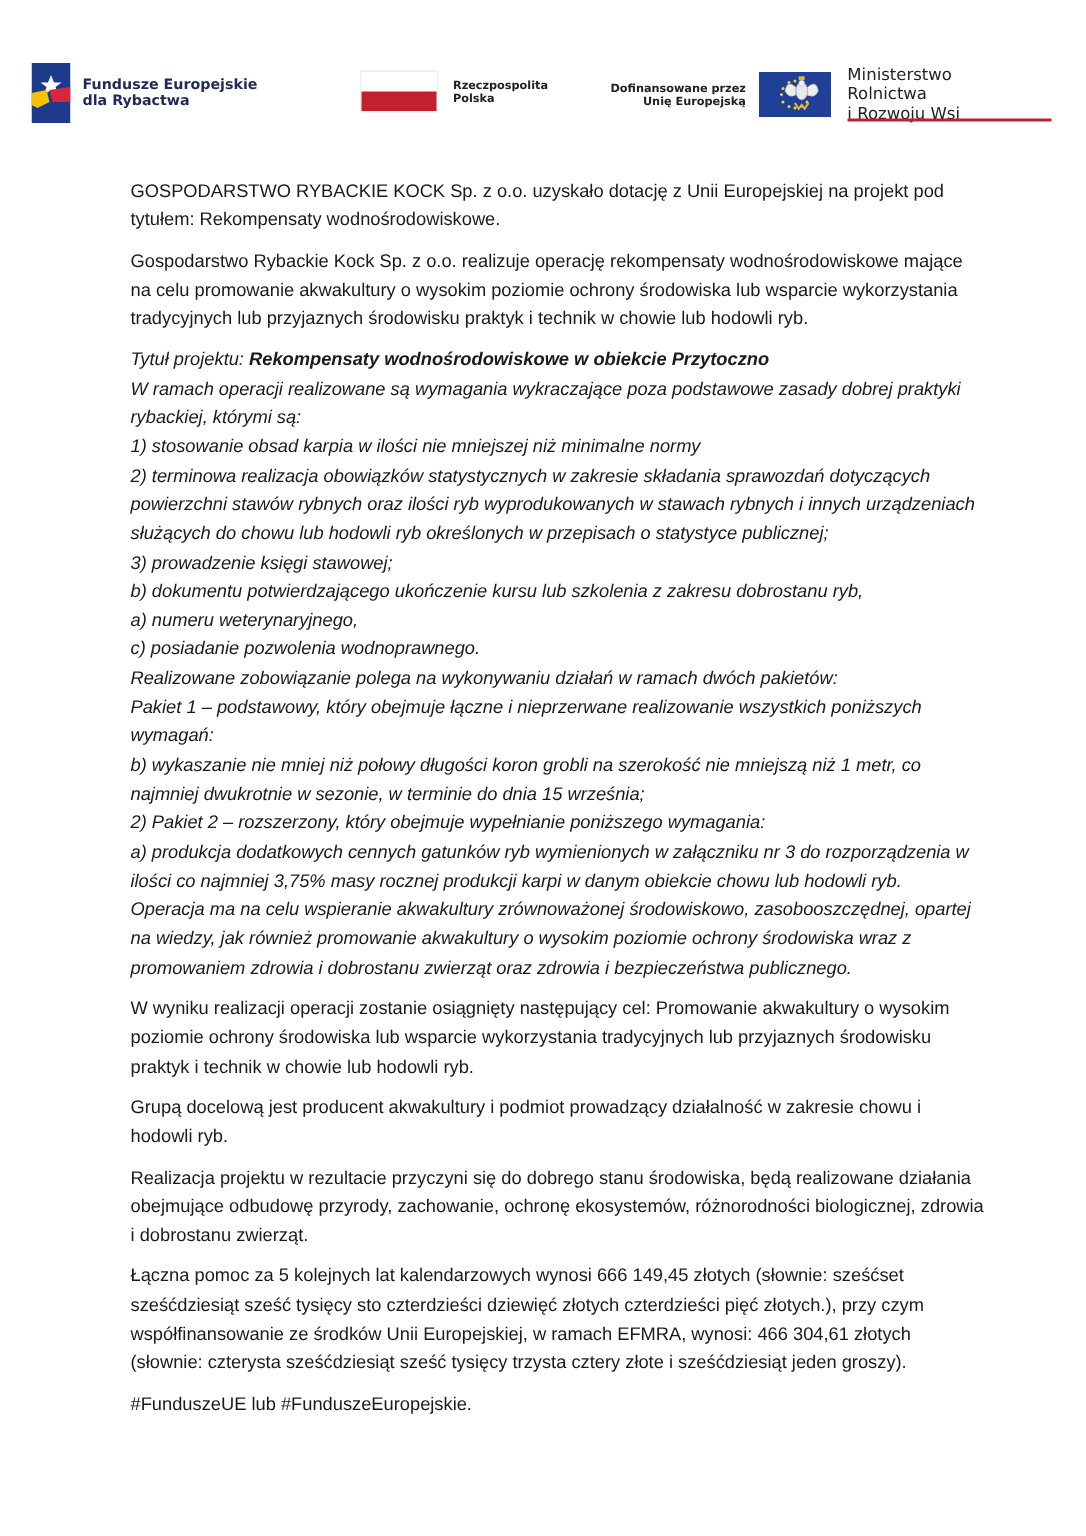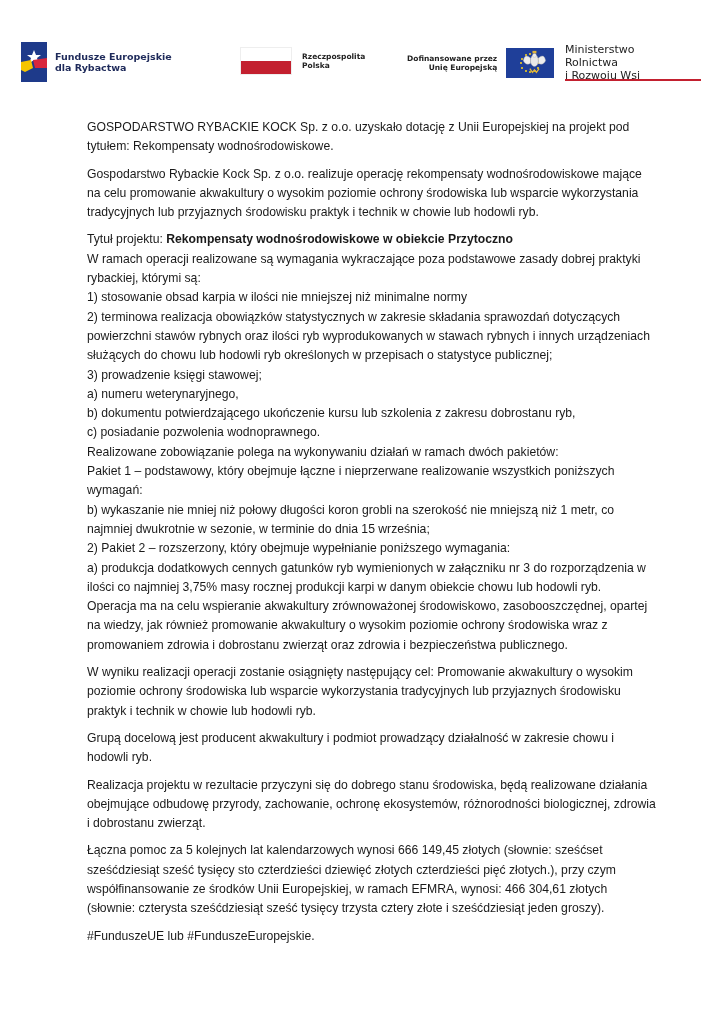--- a/index.html
+++ b/index.html
@@ -89,28 +89,28 @@
       <div>Ministerstwo Rolnictwa</div>
       <div>i Rozwoju Wsi</div>
       <div class="min-line"></div>
     </div>
   </div>
 </div>
 
 <div class="content">
   <p>GOSPODARSTWO RYBACKIE KOCK Sp. z o.o. uzyskało dotację z Unii Europejskiej na projekt pod tytułem: Rekompensaty wodnośrodowiskowe.</p>
   <p>Gospodarstwo Rybackie Kock Sp. z o.o. realizuje operację rekompensaty wodnośrodowiskowe mające na celu promowanie akwakultury o wysokim poziomie ochrony środowiska lub wsparcie wykorzystania tradycyjnych lub przyjaznych środowisku praktyk i technik w chowie lub hodowli ryb.</p>
-  <p style="margin-bottom:8px;">
+  <p style="margin-bottom:8px;font-style:italic;">
     <span class="ln"><span>Tytuł projektu: </span><span class="bold">Rekompensaty wodnośrodowiskowe w obiekcie Przytoczno</span></span>
     <span class="ln">W ramach operacji realizowane są wymagania wykraczające poza podstawowe zasady dobrej praktyki rybackiej, którymi są:</span>
     <span class="ln">1) stosowanie obsad karpia w ilości nie mniejszej niż minimalne normy</span>
     <span class="ln">2) terminowa realizacja obowiązków statystycznych w zakresie składania sprawozdań dotyczących powierzchni stawów rybnych oraz ilości ryb wyprodukowanych w stawach rybnych i innych urządzeniach służących do chowu lub hodowli ryb określonych w przepisach o statystyce publicznej;</span>
     <span class="ln">3) prowadzenie księgi stawowej;</span>
+    <span class="ln">b) dokumentu potwierdzającego ukończenie kursu lub szkolenia z zakresu dobrostanu ryb,</span>
     <span class="ln">a) numeru weterynaryjnego,</span>
-    <span class="ln">b) dokumentu potwierdzającego ukończenie kursu lub szkolenia z zakresu dobrostanu ryb,</span>
     <span class="ln">c) posiadanie pozwolenia wodnoprawnego.</span>
     <span class="ln">Realizowane zobowiązanie polega na wykonywaniu działań w ramach dwóch pakietów:</span>
     <span class="ln">Pakiet 1 – podstawowy, który obejmuje łączne i nieprzerwane realizowanie wszystkich poniższych wymagań:</span>
     <span class="ln">b) wykaszanie nie mniej niż połowy długości koron grobli na szerokość nie mniejszą niż 1 metr, co najmniej dwukrotnie w sezonie, w terminie do dnia 15 września;</span>
     <span class="ln">2) Pakiet 2 – rozszerzony, który obejmuje wypełnianie poniższego wymagania:</span>
     <span class="ln">a) produkcja dodatkowych cennych gatunków ryb wymienionych w załączniku nr 3 do rozporządzenia w ilości co najmniej 3,75% masy rocznej produkcji karpi w danym obiekcie chowu lub hodowli ryb.</span>
     <span class="ln">Operacja ma na celu wspieranie akwakultury zrównoważonej środowiskowo, zasobooszczędnej, opartej na wiedzy, jak również promowanie akwakultury o wysokim poziomie ochrony środowiska wraz z promowaniem zdrowia i dobrostanu zwierząt oraz zdrowia i bezpieczeństwa publicznego.</span>
   </p>
   <p>W wyniku realizacji operacji zostanie osiągnięty następujący cel: Promowanie akwakultury o wysokim poziomie ochrony środowiska lub wsparcie wykorzystania tradycyjnych lub przyjaznych środowisku praktyk i technik w chowie lub hodowli ryb.</p>
   <p>Grupą docelową jest producent akwakultury i podmiot prowadzący działalność w zakresie chowu i hodowli ryb.</p>

